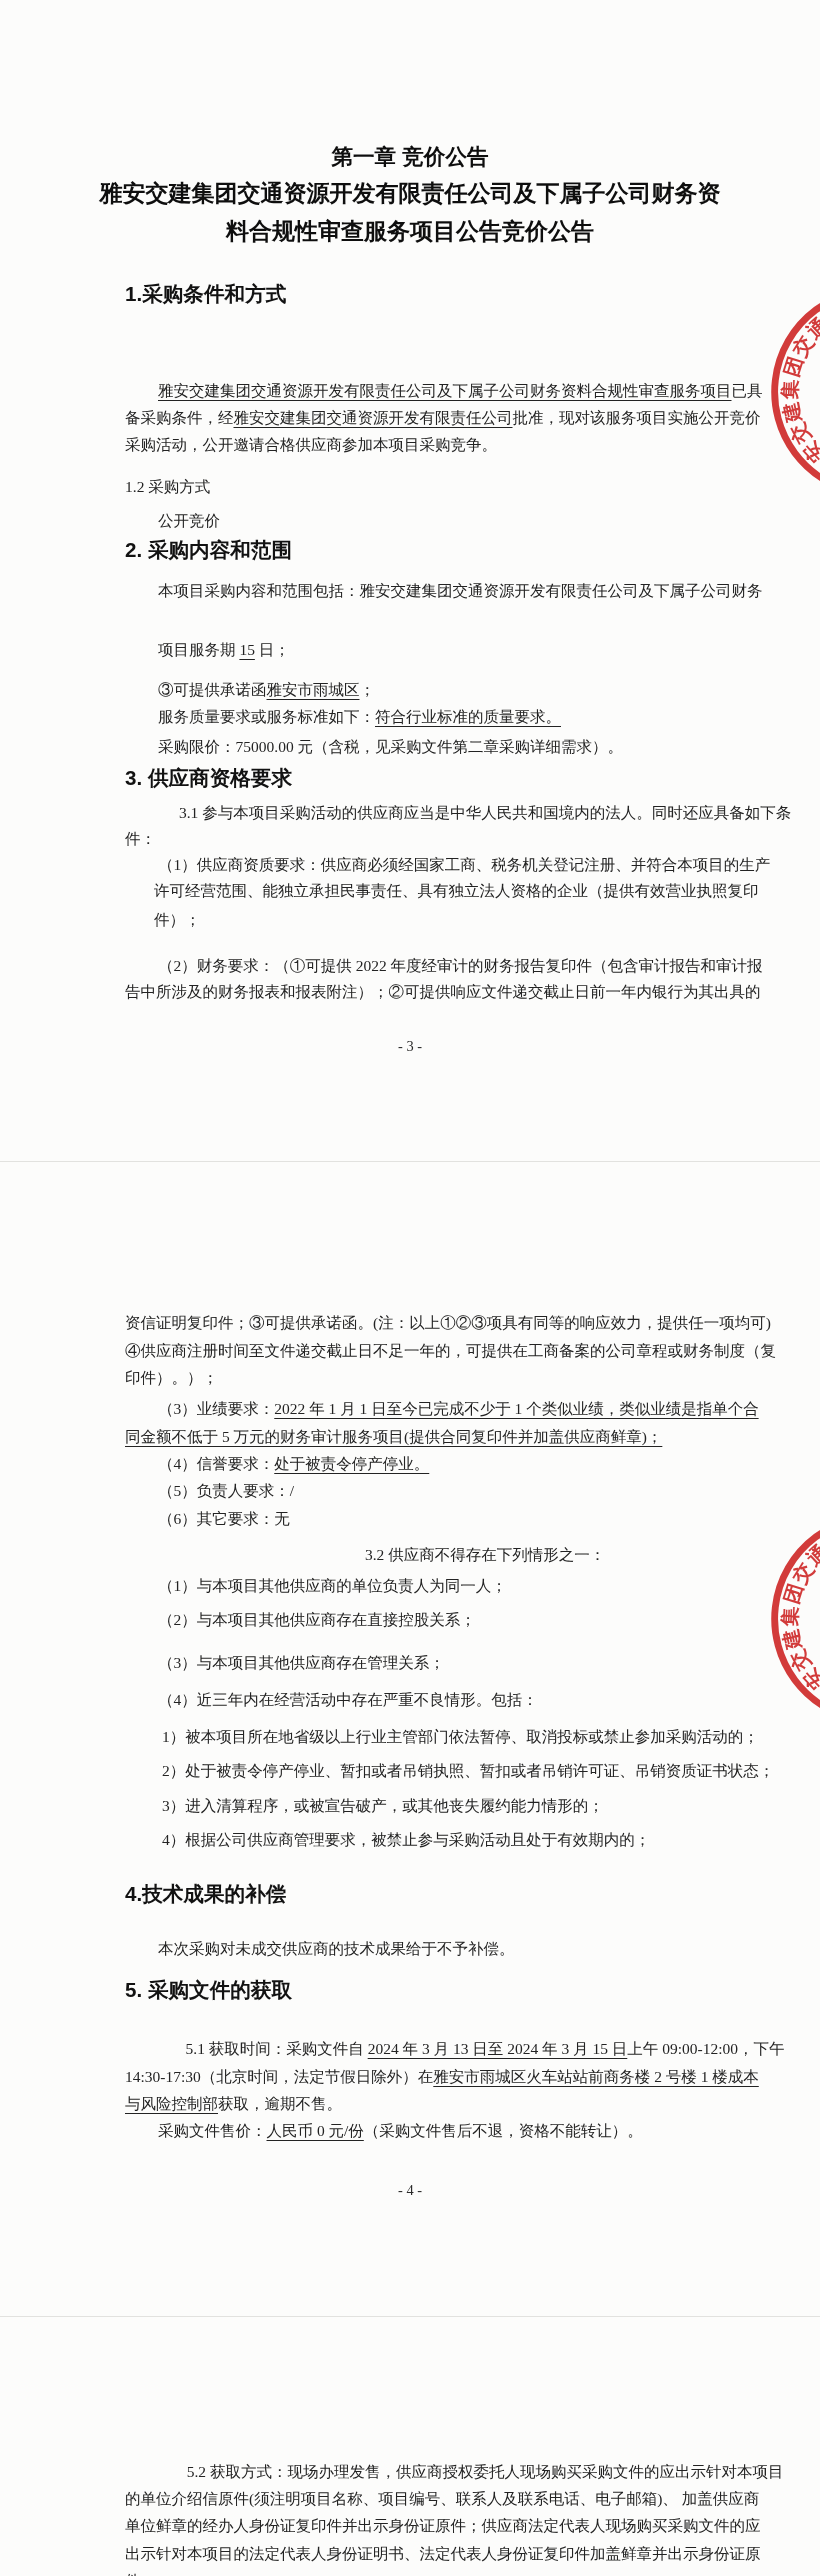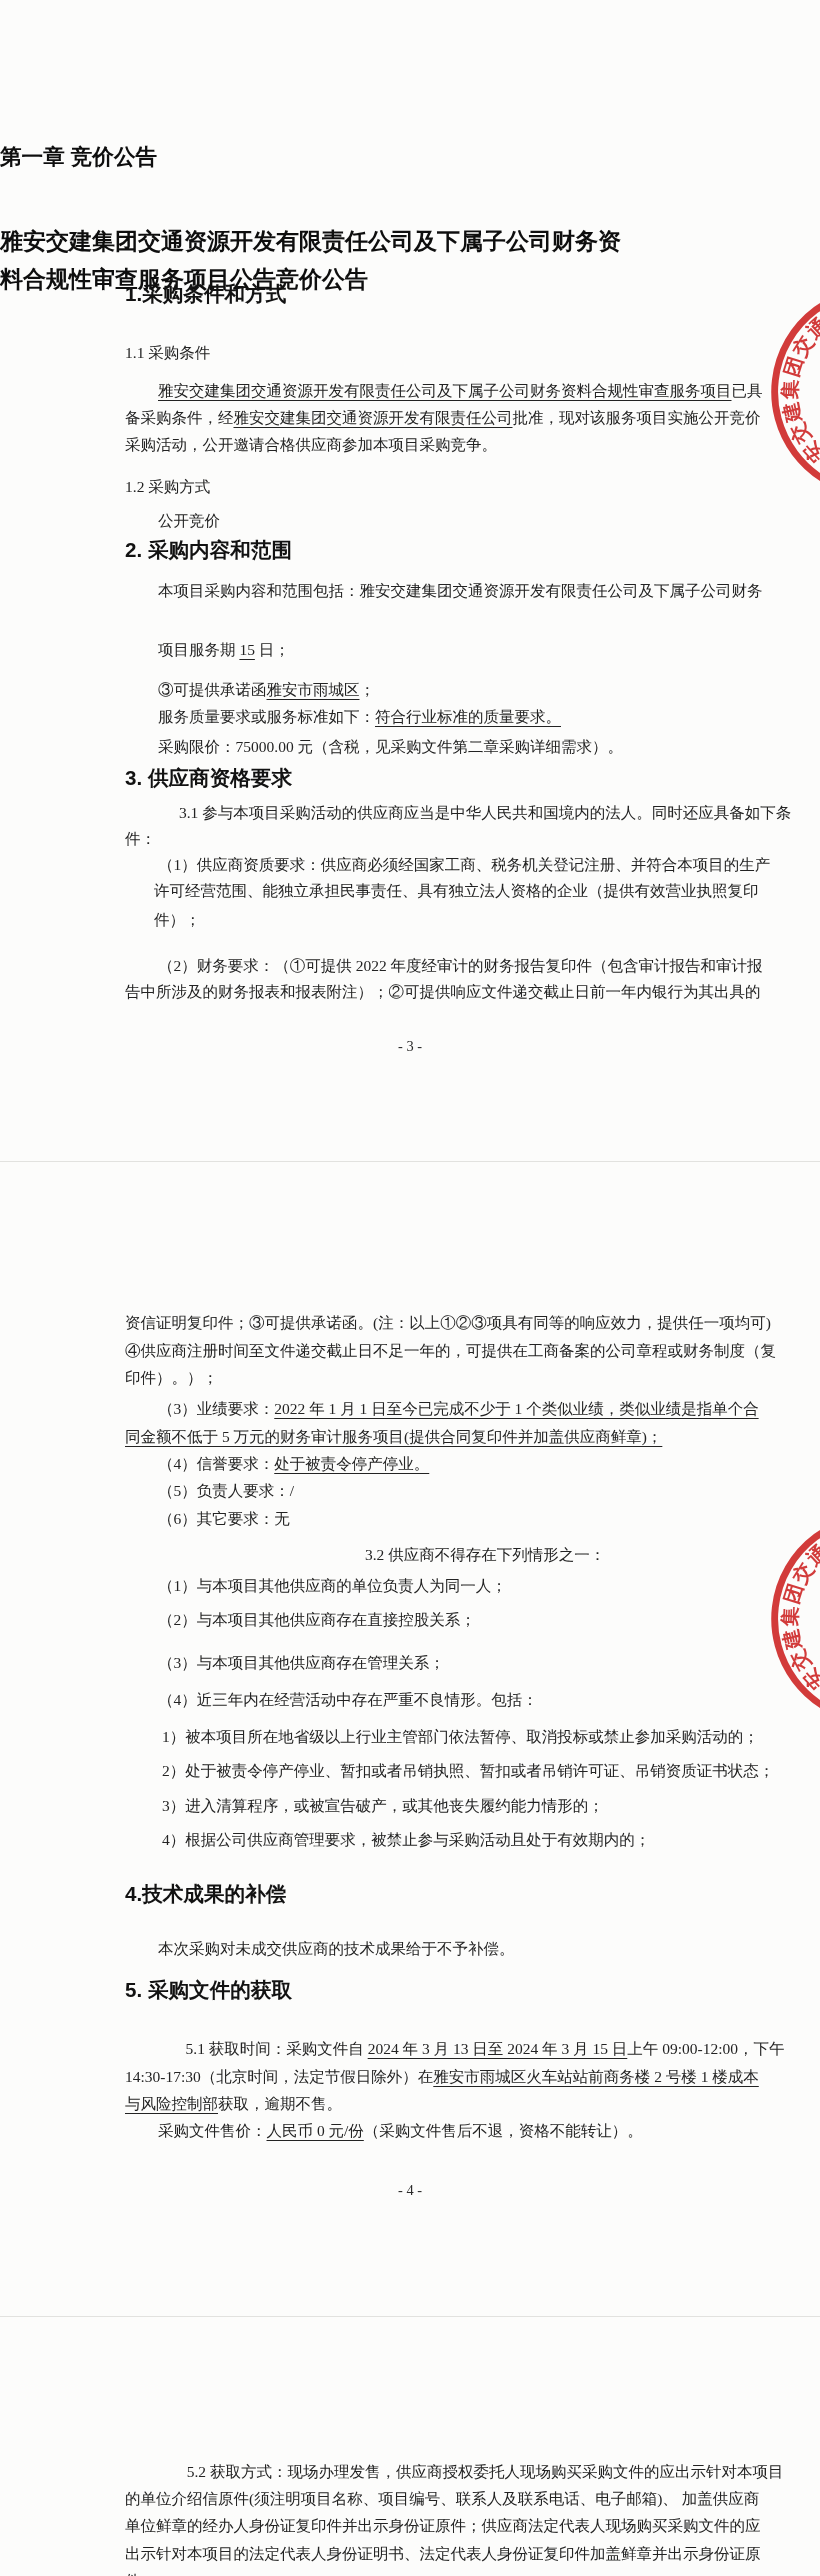--- a/index.html
+++ b/index.html
@@ -3,24 +3,24 @@
 <meta charset="utf-8">
 <style>
   html,body{margin:0;padding:0;background:#f3f3f1;}
   body{width:820px;font-family:"Liberation Serif",serif;}
   .page{position:relative;width:820px;background:#fcfcfb;overflow:hidden;}
   .page1{height:1161px;border-bottom:1.5px solid #e2e2df;}
   .page2{height:1154px;border-bottom:1.5px solid #e2e2df;}
   .page3{height:1145px;}
   .ln{position:absolute;left:125px;width:670px;font-size:15.5px;line-height:21.6px;
       color:#232323;white-space:nowrap;font-family:"Liberation Serif",serif;}
-  .ctr{left:0;width:820px;text-align:left;}
+  .ctr{left:0;width:820px;text-align:center;}
   .hd{font-family:"Liberation Sans",sans-serif;font-weight:bold;font-size:20.6px;color:#121212;}
   .chapter{font-family:"Liberation Sans",sans-serif;font-weight:bold;font-size:21.6px;color:#0e0e0e;}
-  .title{font-family:"Liberation Sans",sans-serif;font-weight:bold;font-size:23px;color:#0e0e0e;margin-top:48px;}
+  .title{font-family:"Liberation Sans",sans-serif;font-weight:bold;font-size:23px;color:#0e0e0e;}
   .in48{left:150px;text-align:center;} .in56{left:154px;} .in64{left:158px;} .in72{left:162px;}
   .pgnum{left:0;width:820px;text-align:center;font-size:14.4px;color:#2a2a2a;}
   .u{text-decoration:underline;text-decoration-thickness:1px;text-underline-offset:3.6px;}
   .seal{position:absolute;pointer-events:none;opacity:.88;mix-blend-mode:multiply;}
 </style>
 </head>
 <body>
 
 <svg width="0" height="0" style="position:absolute" aria-hidden="true">
   <defs>
@@ -40,21 +40,20 @@
     </symbol>
   </defs>
 </svg>
 
 <div class="page page1">
   <div class="ln ctr chapter" style="top:146px">第一章  竞价公告</div>
   <div class="ln ctr title" style="top:183px">雅安交建集团交通资源开发有限责任公司及下属子公司财务资</div>
   <div class="ln ctr title" style="top:221px">料合规性审查服务项目公告竞价公告</div>
 
   <div class="ln hd" style="top:283px">1.采购条件和方式</div>
-  <div class="ln" style="top:342px">1.1 采购条件</div>
 
   <div class="ln in64" style="top:380px"><span class="u">雅安交建集团交通资源开发有限责任公司及下属子公司财务资料合规性审查服务项目</span><span>已具</span></div>
   <div class="ln" style="top:407px"><span>备采购条件，经</span><span class="u">雅安交建集团交通资源开发有限责任公司</span><span>批准，现对该服务项目实施公开竞价</span></div>
   <div class="ln" style="top:434px">采购活动，公开邀请合格供应商参加本项目采购竞争。</div>
 
   <div class="ln" style="top:476px">1.2 采购方式</div>
   <div class="ln in64" style="top:510px">公开竞价</div>
 
   <div class="ln hd" style="top:539px">2. 采购内容和范围</div>
   <div class="ln in64" style="top:580px">本项目采购内容和范围包括：雅安交建集团交通资源开发有限责任公司及下属子公司财务</div>

